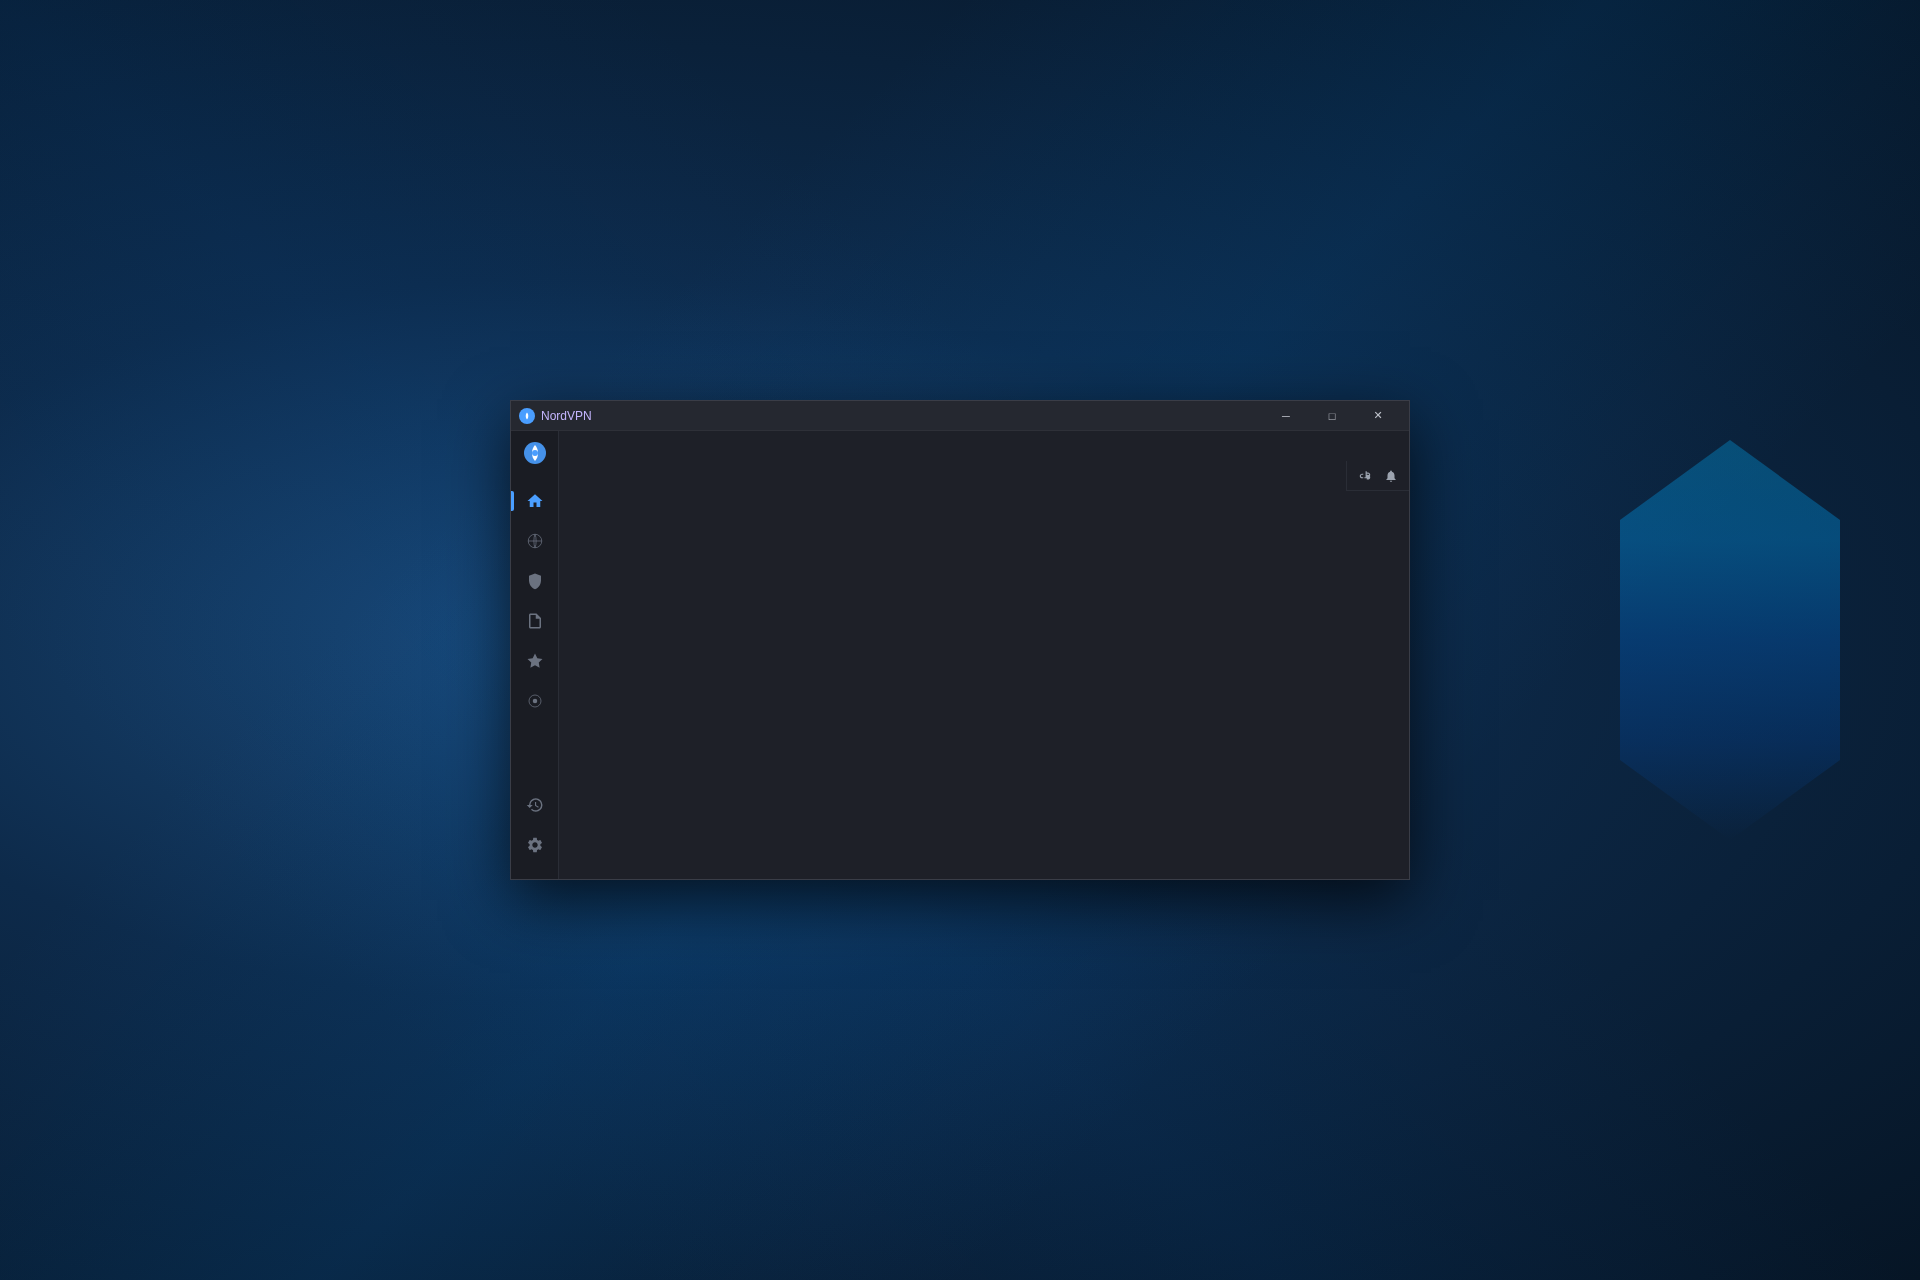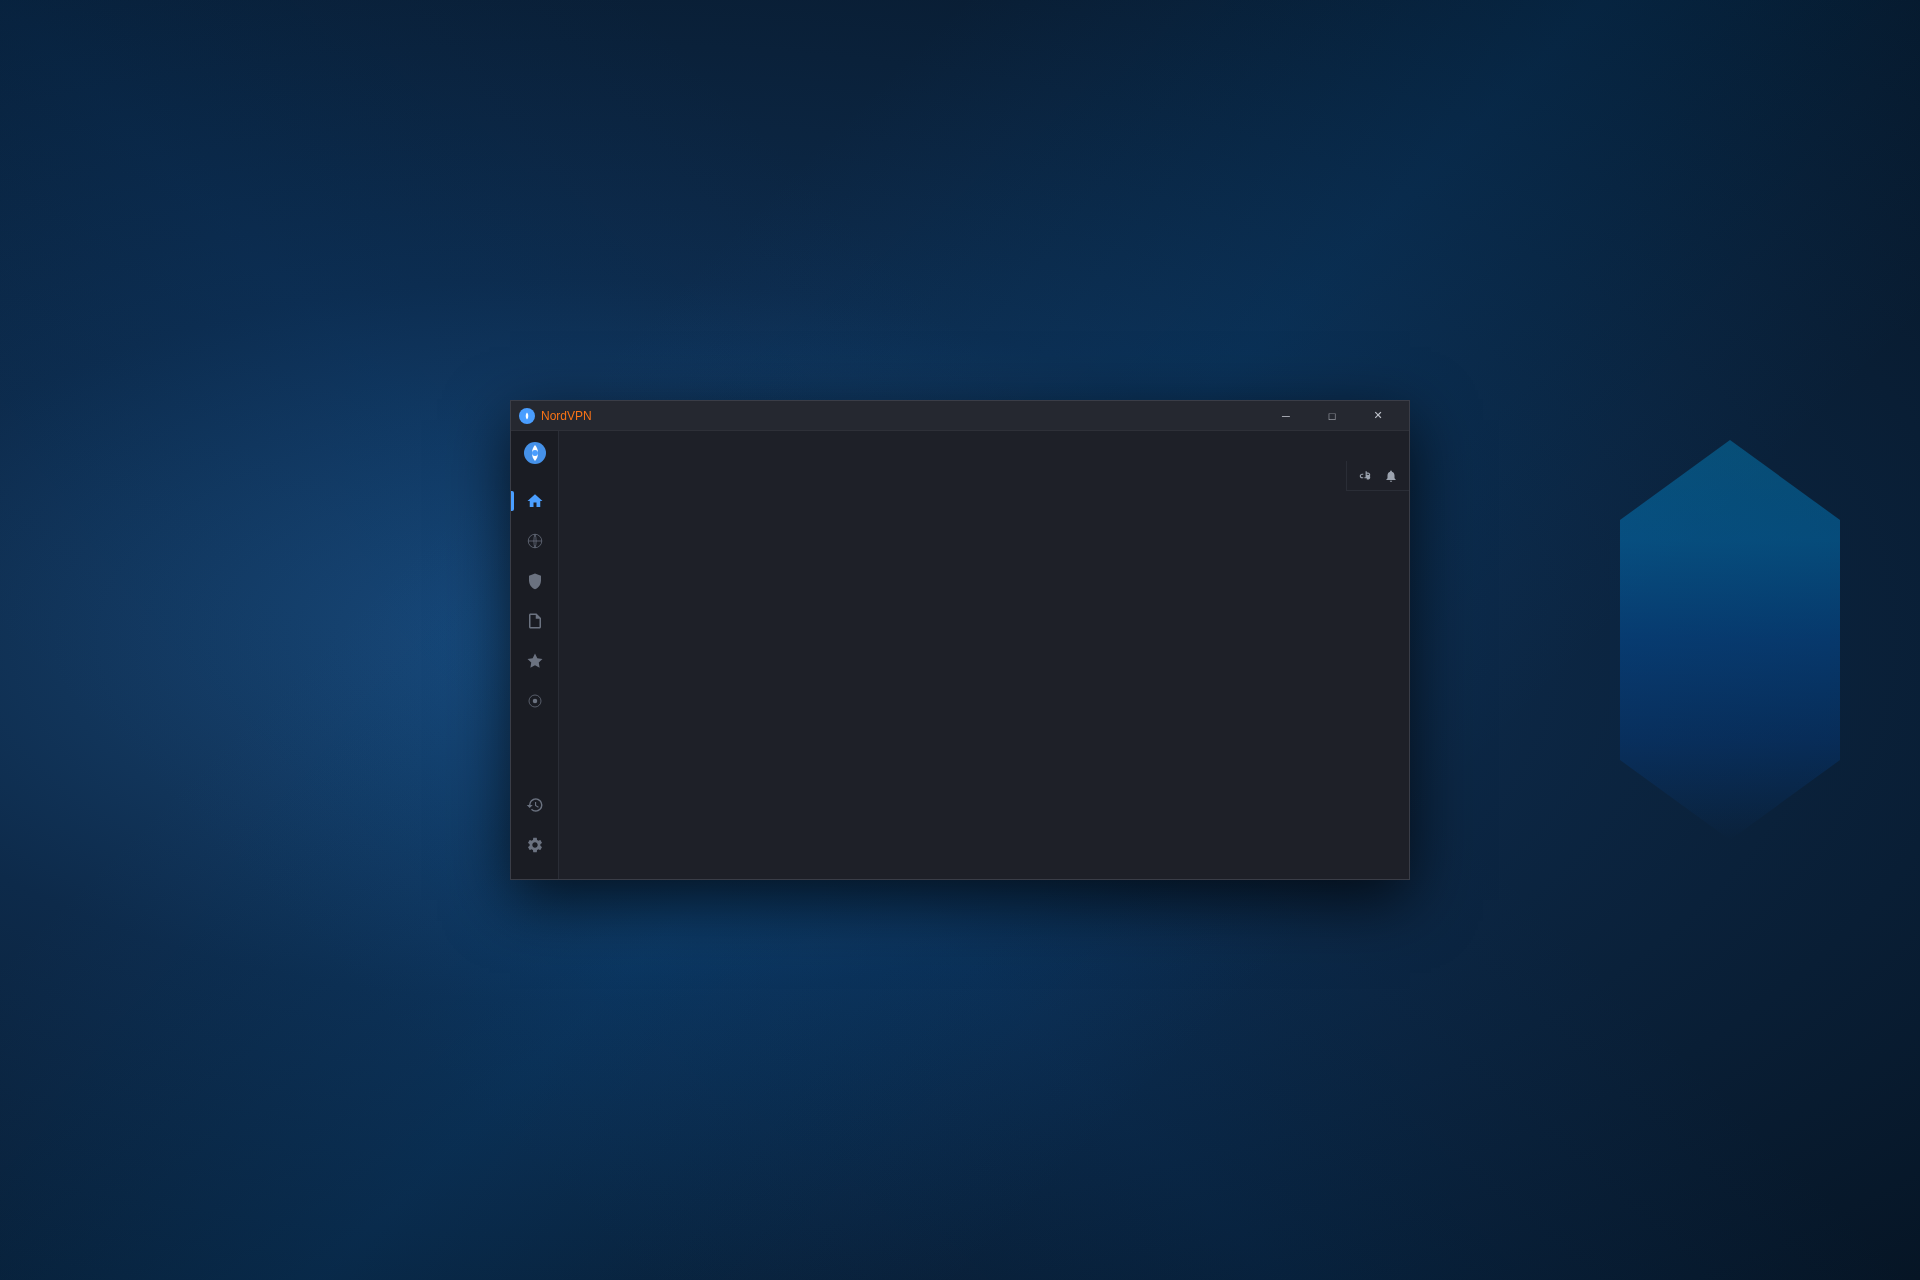--- a/index.html
+++ b/index.html
@@ -77,21 +77,21 @@
       display: flex;
       align-items: center;
       justify-content: center;
       font-size: 9px;
       color: white;
       font-weight: bold;
     }
 
     .title-bar-text {
       font-size: 12px;
-      color: #f97316;
+      color: #c4b5fd;
       flex: 1;
     }
 
     .title-bar-controls {
       display: flex;
       gap: 0;
     }
 
     .title-btn {
       width: 46px;

